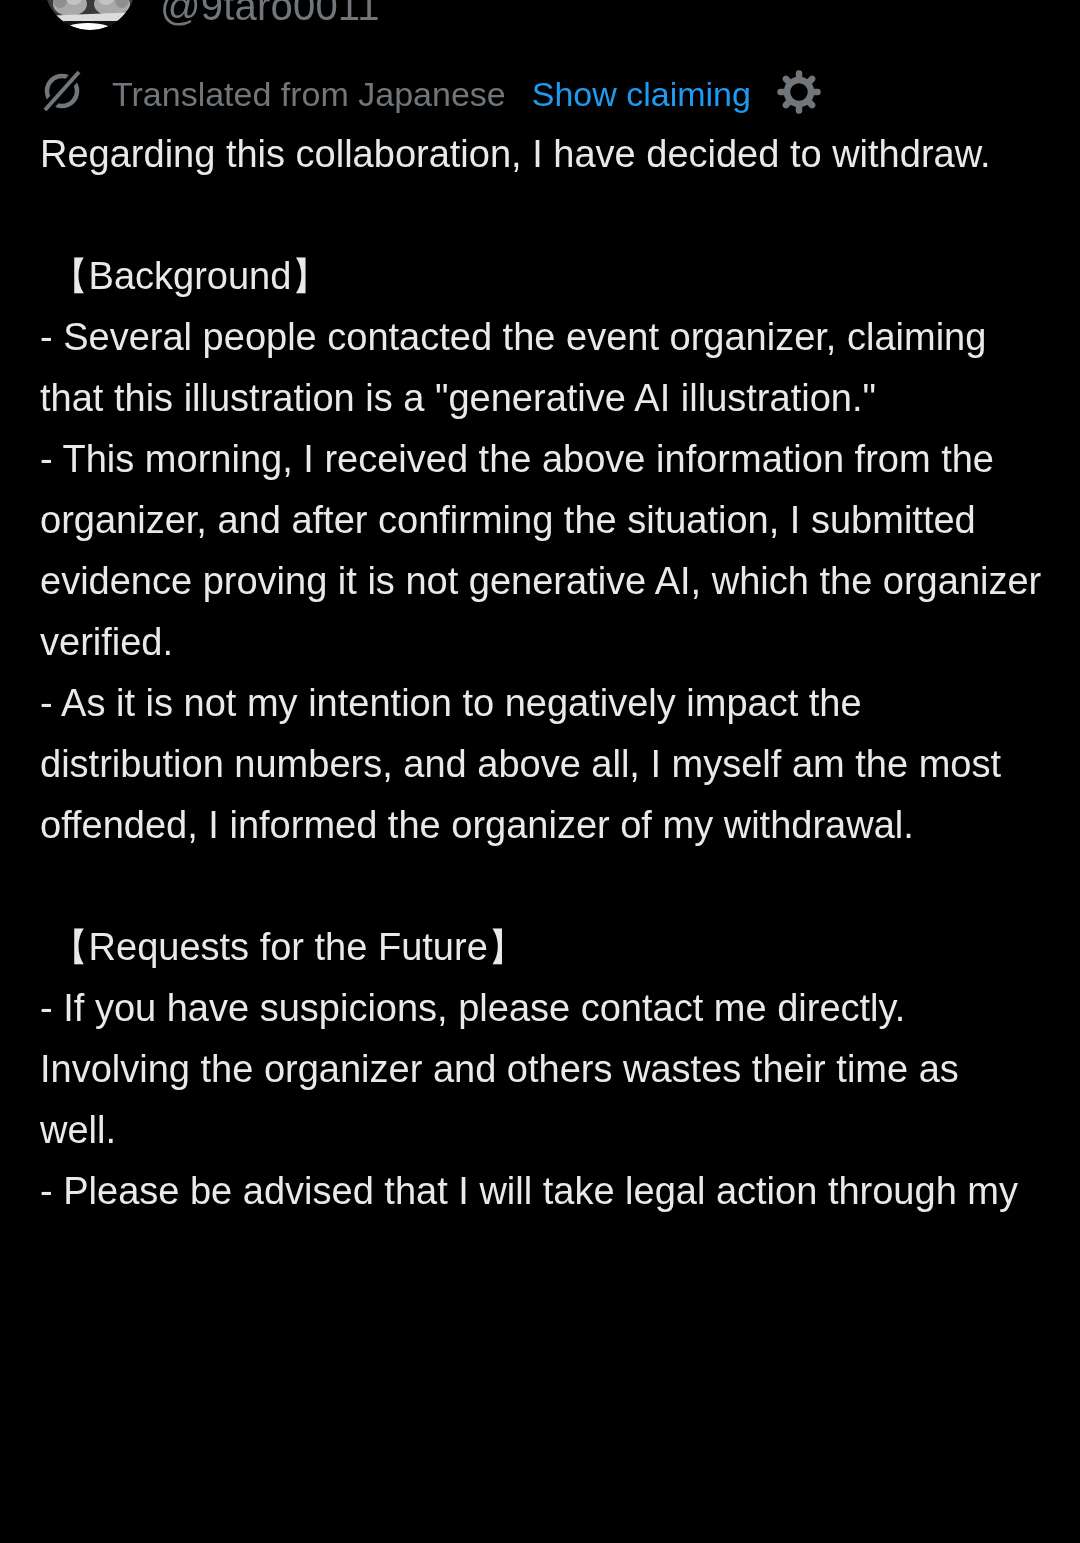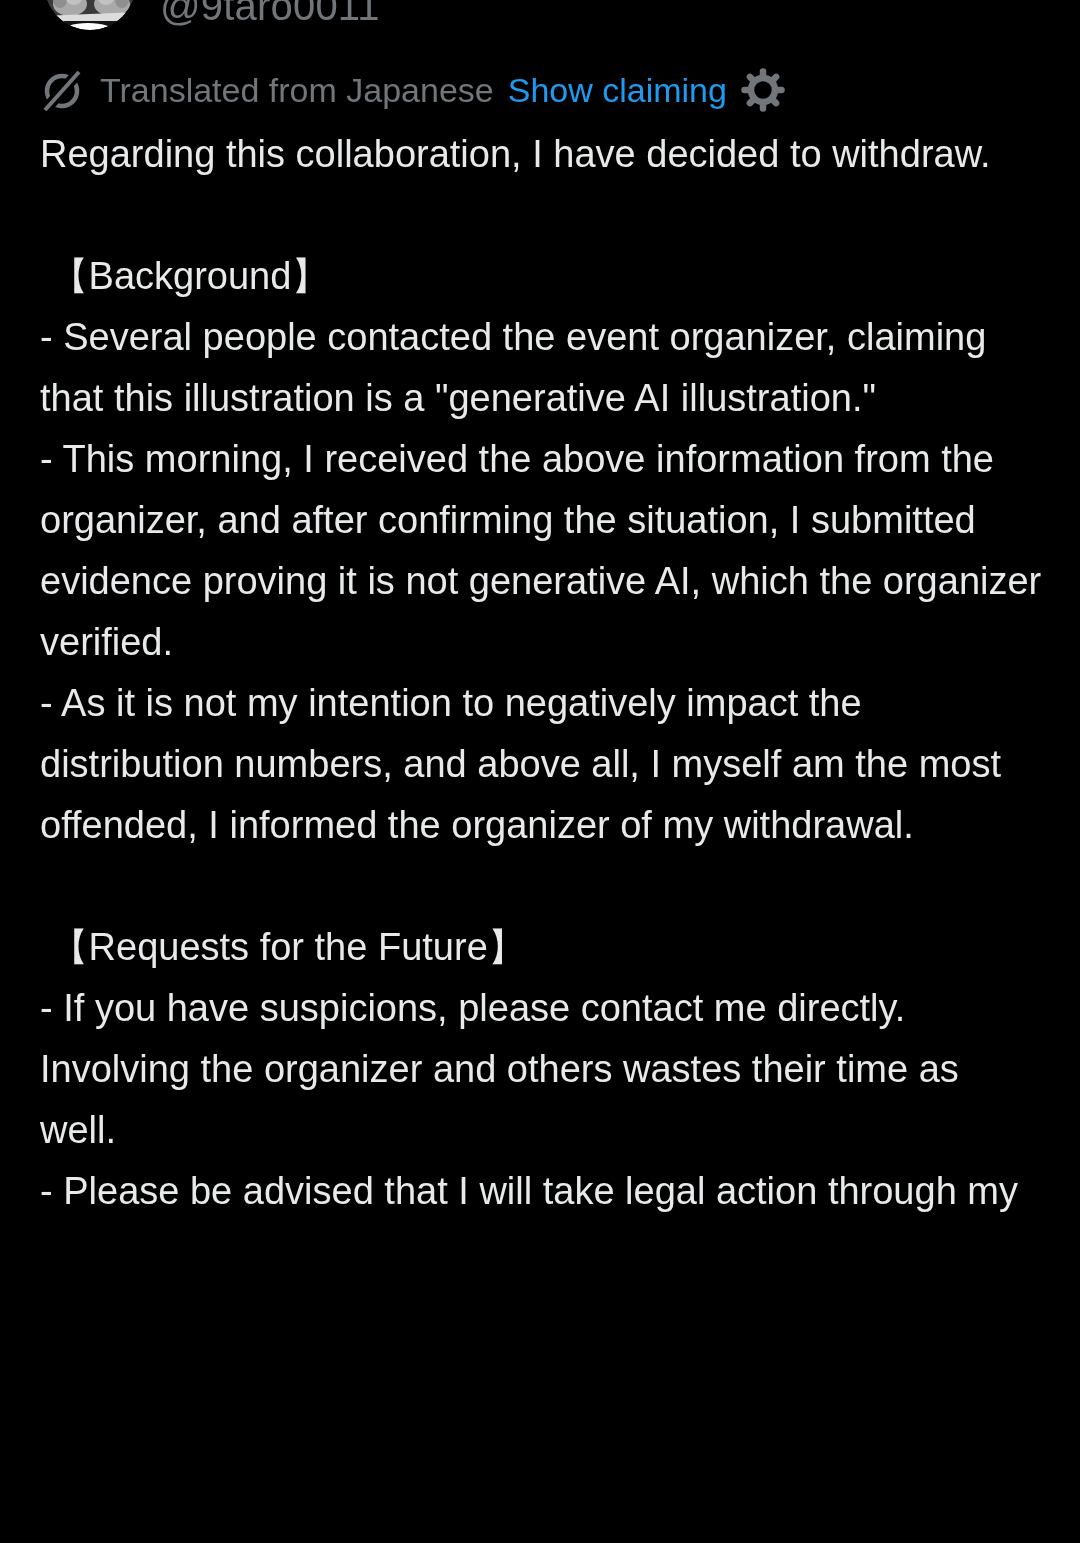--- a/index.html
+++ b/index.html
@@ -38,22 +38,22 @@
     cursor: pointer;
   }
 
   
   .translate-row {
     position: absolute;
     left: 38px;
     top: 66px;
     height: 48px;
     display: flex;
-    align-items: center;
-    gap: 14px;
+    align-items: flex-end;
+    gap: 26px;
   }
   .translate-row .t-icon { width: 48px; height: 48px; flex: 0 0 auto; }
   .translate-status {
     font-size: 34px;
     color: #71767b;
     white-space: nowrap;
   }
   .show-original {
     font-size: 34px;
     color: #1d9bf0;

